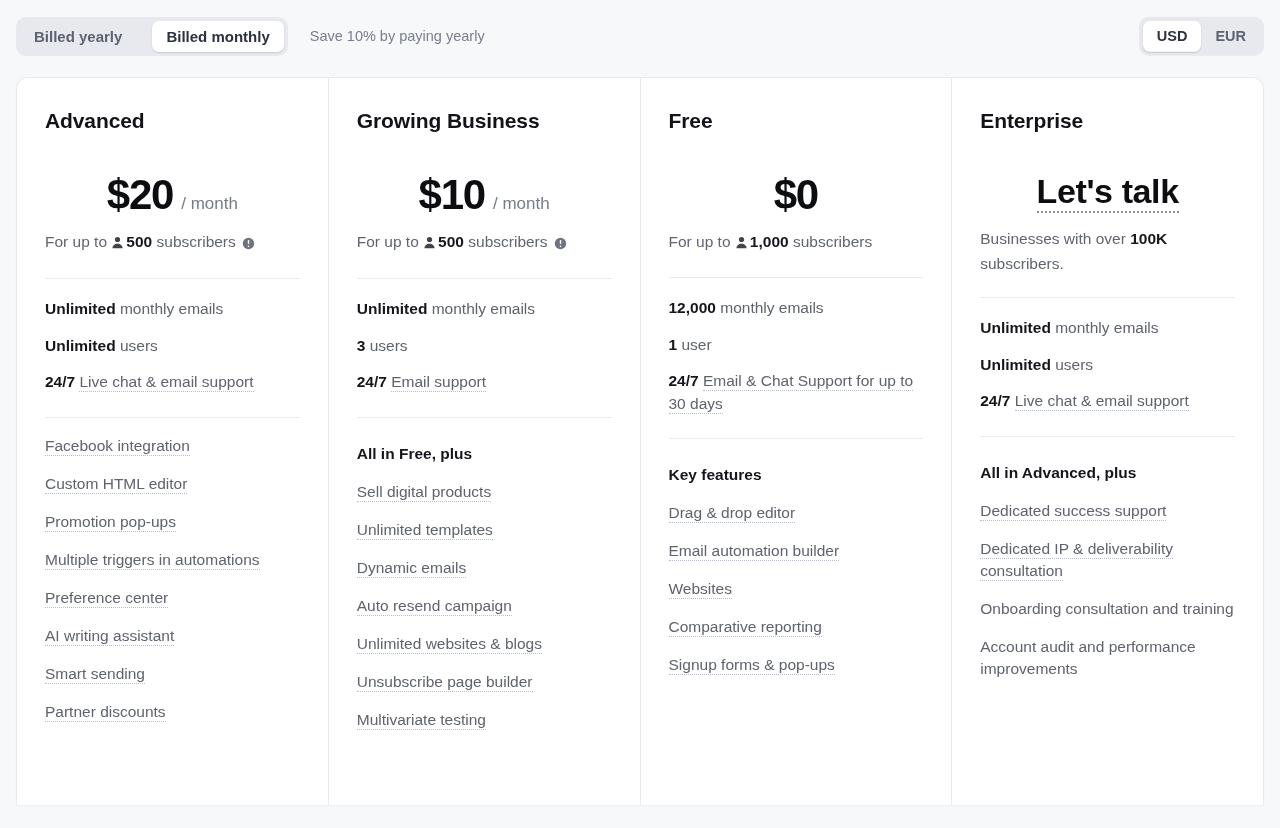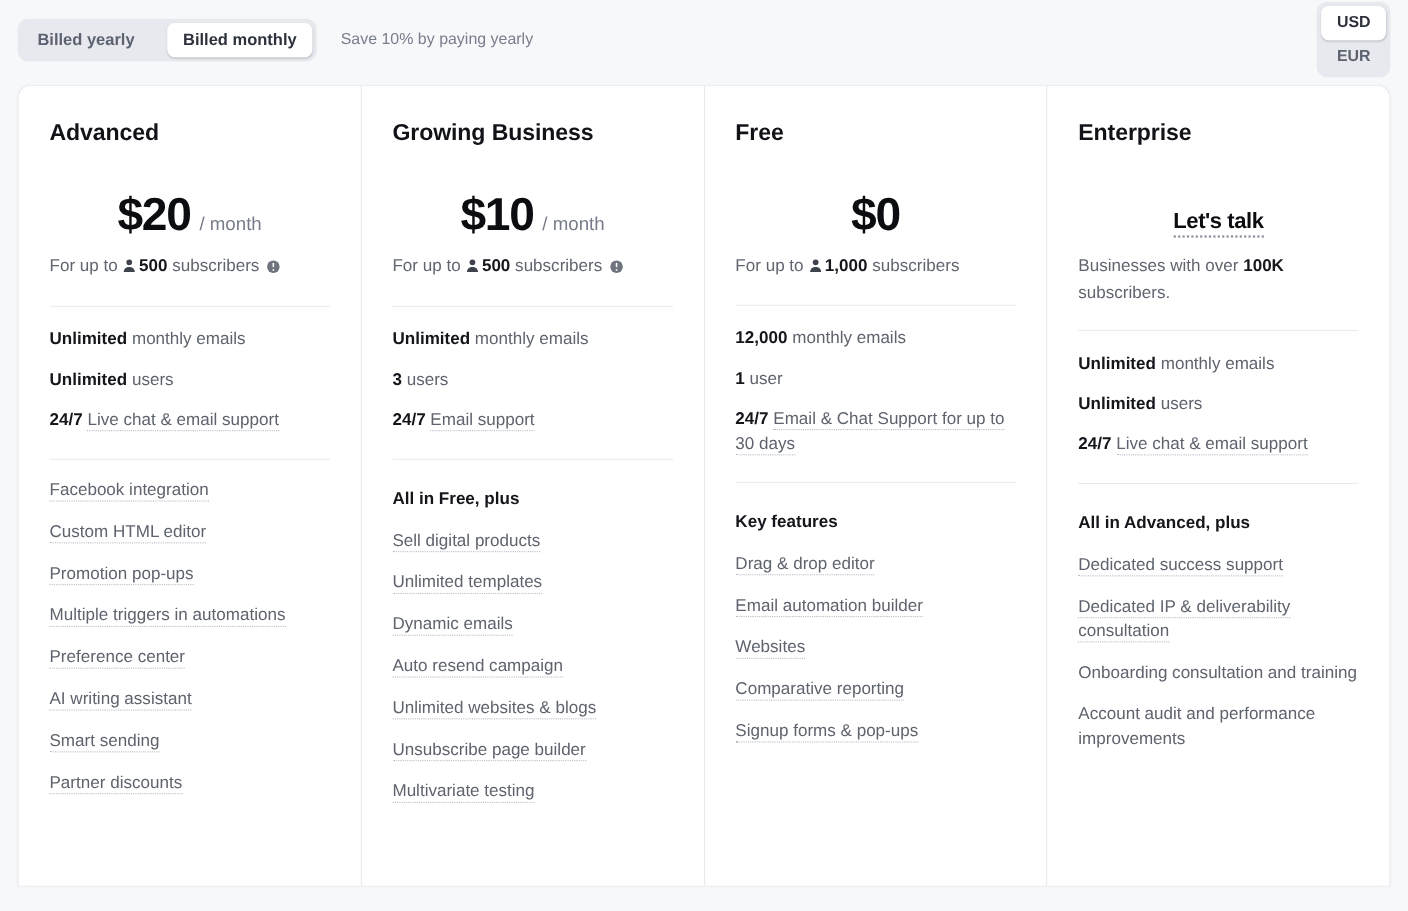--- a/index.html
+++ b/index.html
@@ -63,21 +63,20 @@
 
   .currency-toggle {
     position: absolute;
     right: 16px;
     top: 50%;
     transform: translateY(-50%);
     display: inline-flex;
     background: #e7e9ee;
     border-radius: 10px;
     padding: 4px;
-    flex-direction: column;
   }
 
   .cur-btn {
     font-family: "Liberation Sans", sans-serif;
     font-size: 14.5px;
     font-weight: 600;
     color: #5c6270;
     background: transparent;
     border: none;
     border-radius: 7px;
@@ -131,25 +130,24 @@
 
   .price {
     font-size: 42px;
     font-weight: 700;
     letter-spacing: -1.2px;
     color: #0c0d10;
     line-height: 1;
   }
 
   .price.talk {
-    font-size: 20px;
+    font-size: 34px;
     letter-spacing: -0.4px;
     border-bottom: 2px dotted #8a8f9a;
     padding-bottom: 3px;
-    margin-top: 17px;
   }
 
   .period {
     font-size: 17px;
     color: #767c89;
     font-weight: 400;
   }
 
   .subs-line {
     margin-top: 13px;

